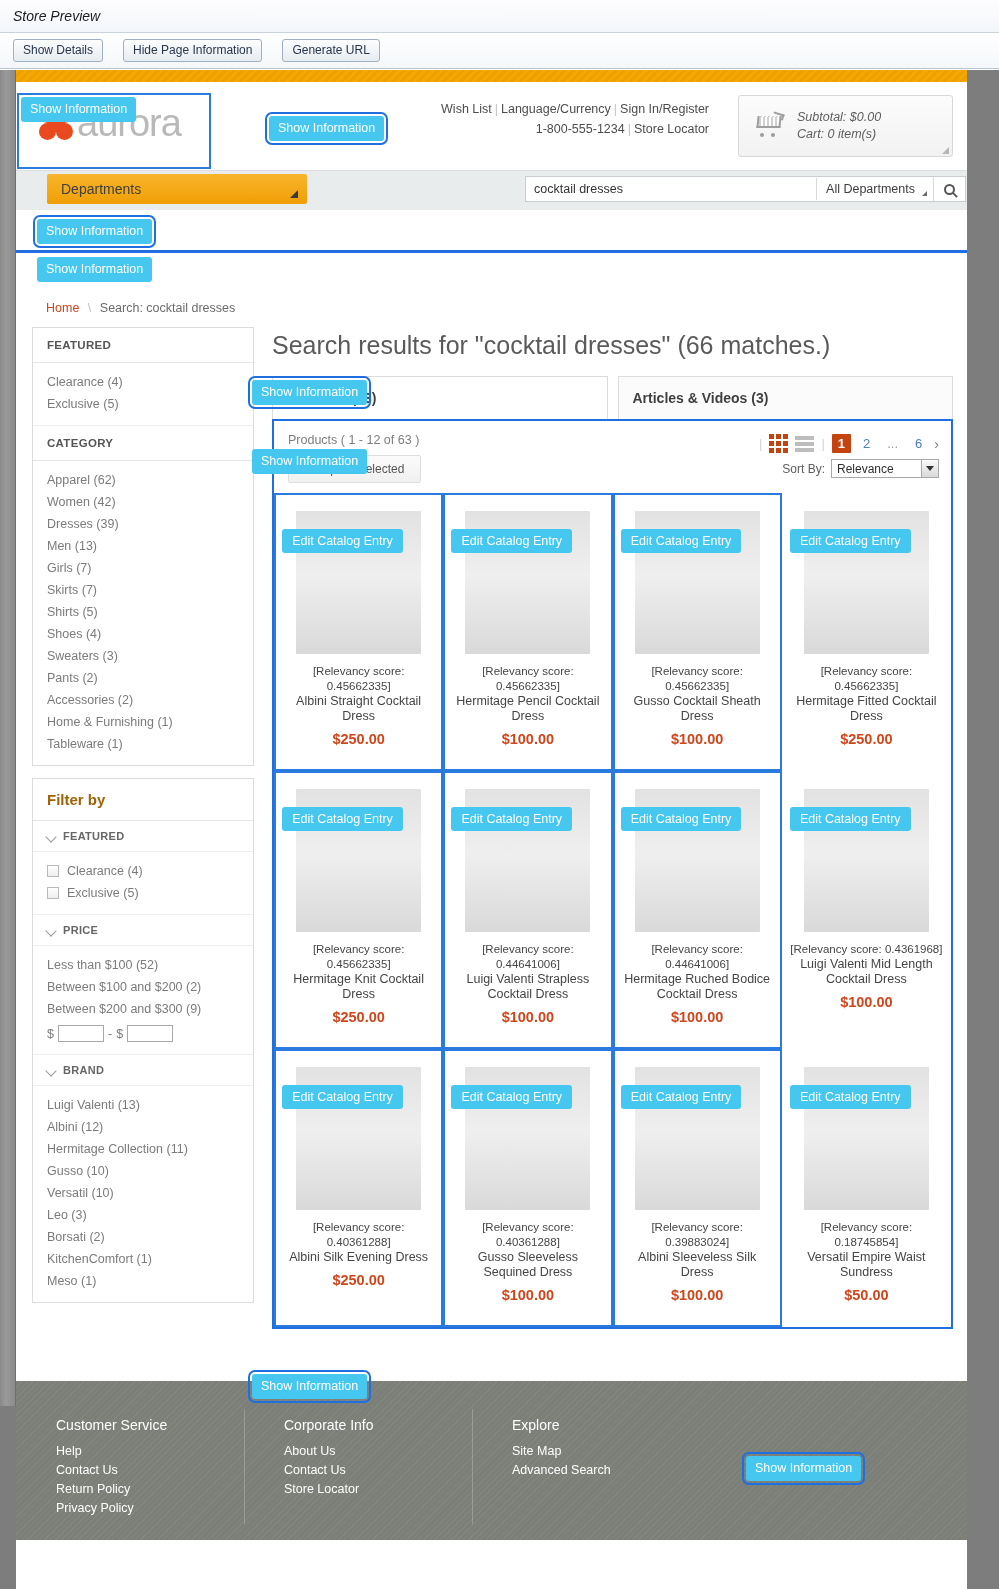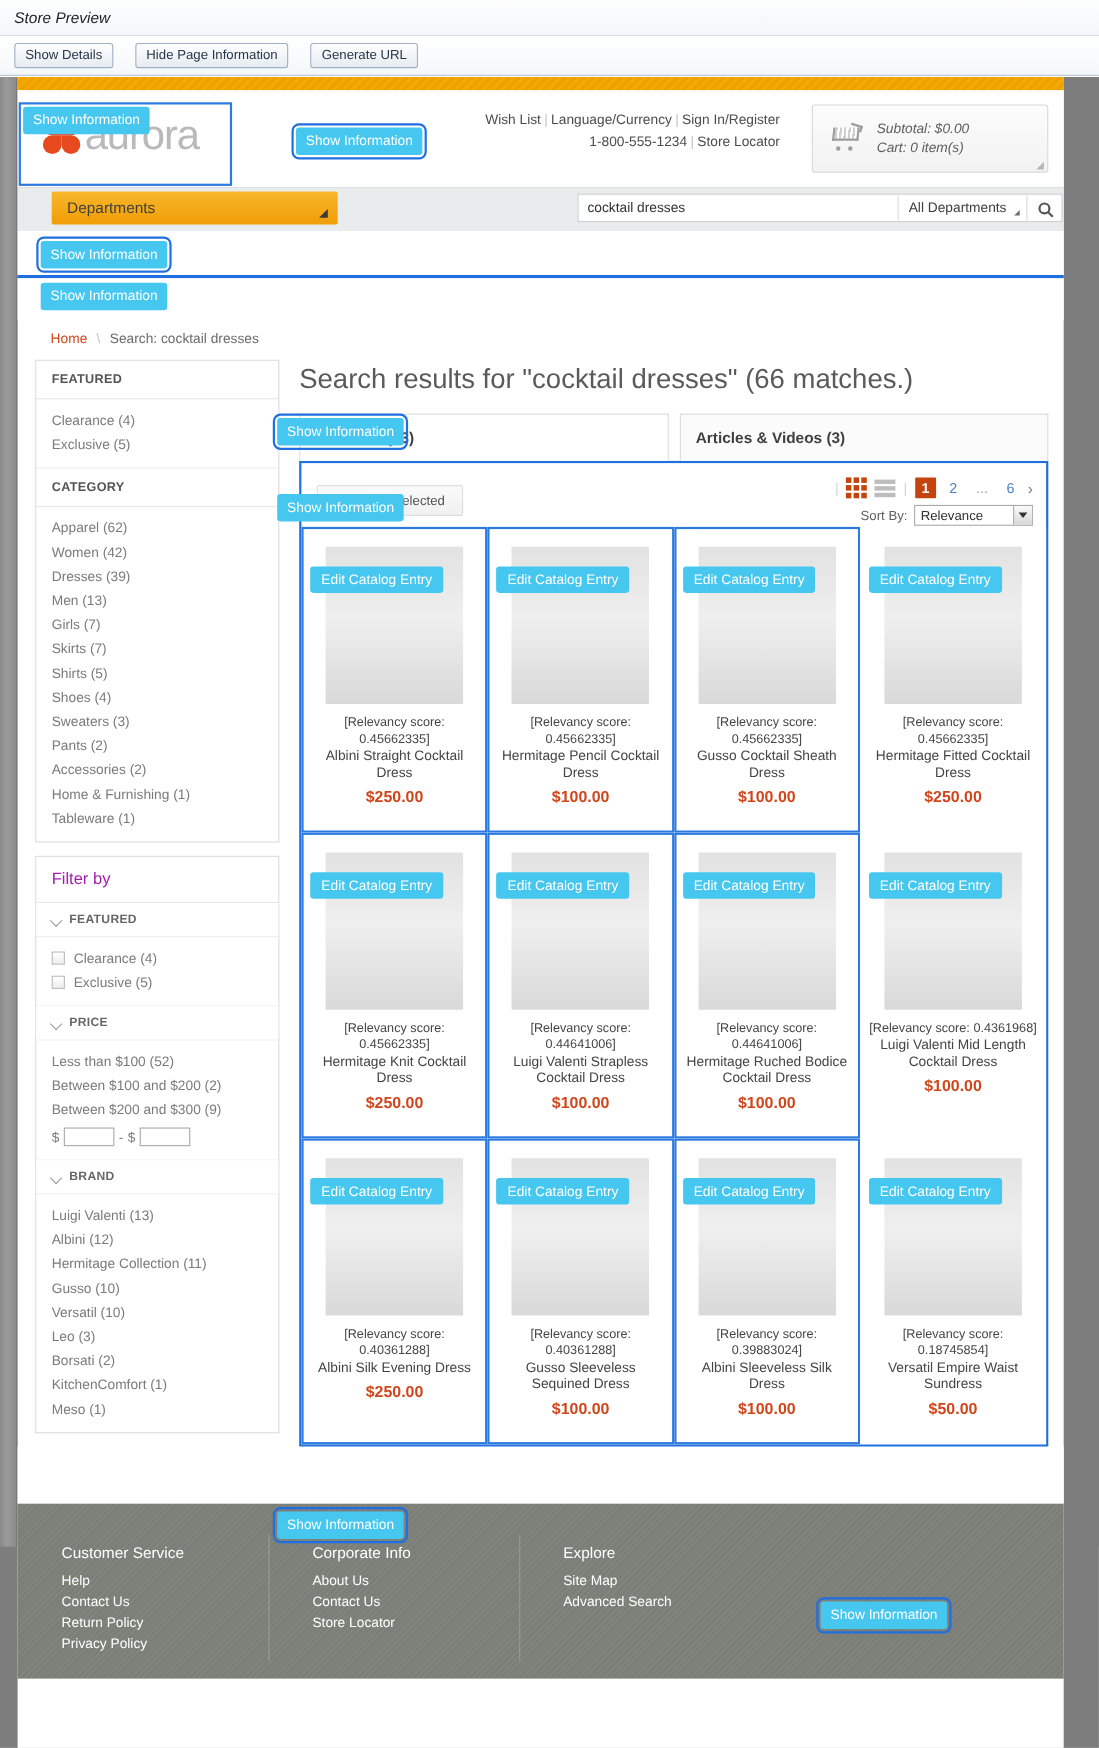--- a/index.html
+++ b/index.html
@@ -180,21 +180,21 @@
   .content { display:flex; padding:0 14px 0 14px; align-items:flex-start; }
   .sidebar { width:222px; flex:0 0 222px; margin-left:2px; }
   .results { flex:1; margin-left:18px; position:relative; }
 
   
   .panel { border:1px solid #dcdcdc; background:#fff; margin-bottom:12px; }
   .panel-head {
     padding:11px 14px; font-size:11.5px; font-weight:bold; color:#555;
     letter-spacing:.3px; border-bottom:1px solid #e6e6e6;
   }
-  .panel-head.big { font-size:15px; font-weight:normal; color:#a21caf; letter-spacing:0; padding:12px 14px;}
+  .panel-head.big { font-size:15px; font-weight:bold; color:#a16207; letter-spacing:0; padding:12px 14px;}
   .facet-group { padding:8px 0 10px 0; border-bottom:1px solid #eee; }
   .facet-group:last-child{border-bottom:none;}
   .facet-sub {
     padding:9px 14px; font-size:11px; font-weight:bold; color:#666; letter-spacing:.3px;
     border-bottom:1px solid #eee; background:#fff; display:flex; align-items:center; gap:7px;
   }
   .chev { display:inline-block; width:9px;height:9px; position:relative; }
   .chev::after {
     content:""; position:absolute; left:0; top:1px; width:7px;height:7px;
     border-left:1.6px solid #9a9a9a; border-bottom:1.6px solid #9a9a9a; transform:rotate(-45deg);
@@ -476,20 +476,21 @@
       <div class="results">
         <h1 class="results-title">Search results for "cocktail dresses" (66 matches.)</h1>
 
         <div class="tabs">
           <div class="tab">Products (63)</div>
           <div class="tab inactive">Articles &amp; Videos (3)</div>
         </div>
 
         <div class="panel-results">
           <div class="res-toolbar">
+            <div class="res-count">Products ( 1 - 12 of 63 )</div>
             <button class="compare-btn">Compare Selected</button>
 
             <div class="pager">
               <span class="pbar">|</span>
               <span class="grid-ic">
                   <i></i>
                   <i></i>
                   <i></i>
                   <i></i>
                   <i></i>

